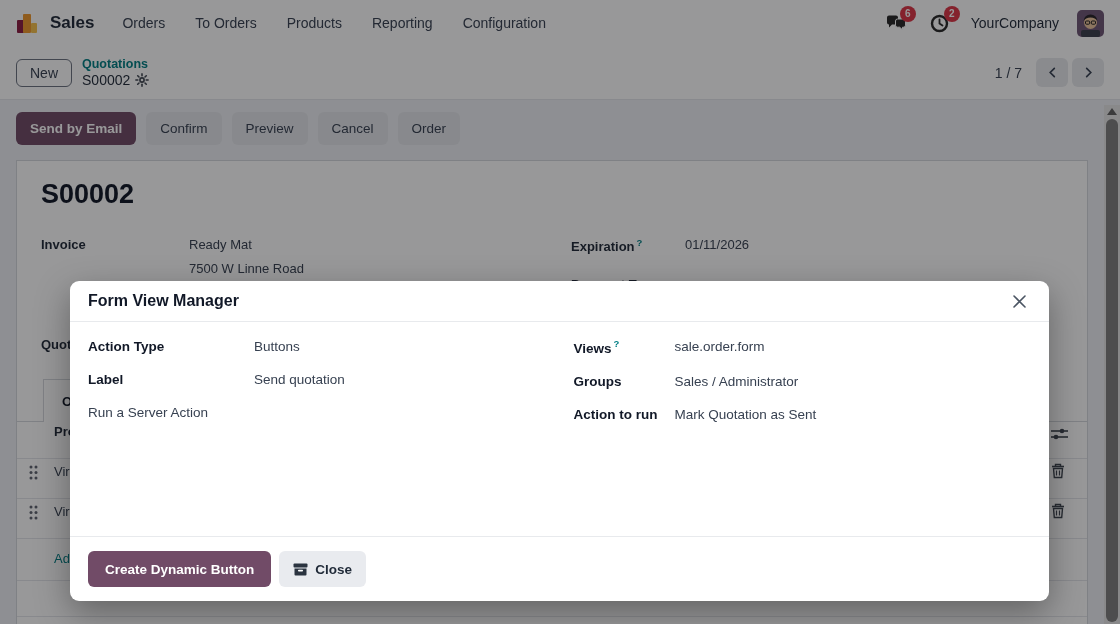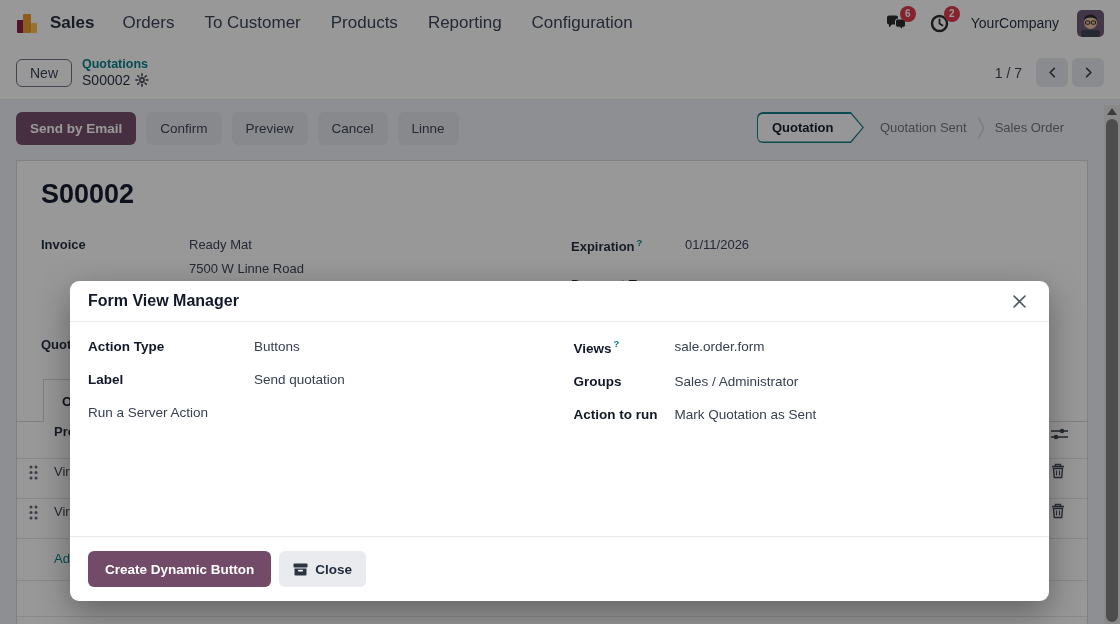--- a/index.html
+++ b/index.html
@@ -8,21 +8,21 @@
   .screen { position:relative; width:1120px; height:624px;border-radius:18px; }
 
   
   .topnav { position:absolute; left:0; top:0; width:1120px; height:46px; background:#fff;
             display:flex; align-items:center; padding:0 16px; z-index:1; }
   .logo { width:24px; height:24px; position:relative; margin-right:10px; }
   .logo .b1 { position:absolute; left:1px; bottom:2px; width:7px; height:13px; background:#8c1d42; border-radius:1px;}
   .logo .b2 { position:absolute; left:7px; bottom:2px; width:8px; height:19px; background:#ef982c; border-radius:1px;}
   .logo .b3 { position:absolute; left:15px; bottom:2px; width:6px; height:10px; background:#f6c24c; border-radius:1px;}
   .app-name { font-size:17px; font-weight:700; color:#1f2937; margin-right:28px; }
-  .menu { display:flex; gap:30px; font-size:17px; color:#374151; }
+  .menu { display:flex; gap:30px; font-size:14px; color:#374151; }
   .menu span { cursor:default; }
   .nav-right { margin-left:auto; display:flex; align-items:center; gap:18px; }
   .icon-btn { position:relative; width:26px; height:24px; display:flex; align-items:center; justify-content:center; }
   .badge { position:absolute; top:-5px; right:-7px; min-width:16px; height:16px; border-radius:9px;
            background:#dc3545; color:#fff; font-size:10px; font-weight:700; line-height:16px; text-align:center; padding:0 3px;}
   .company { font-size:14px; color:#1f2937; }
   .avatar { width:27px; height:27px; border-radius:5px; overflow:hidden; display:block; }
 
   
   .cp-bar { position:absolute; left:0; top:46px; width:1120px; height:54px; background:#fff;
@@ -111,21 +111,21 @@
 
   <header class="topnav">
     <span class="logo">
         <i class="b1"></i>
         <i class="b2"></i>
         <i class="b3"></i>
       </span>
     <span class="app-name">Sales</span>
     <nav class="menu">
       <span>Orders</span>
-      <span>To Customer</span>
+      <span>To Orders</span>
       <span>Products</span>
       <span>Reporting</span>
       <span>Configuration</span>
     </nav>
     <div class="nav-right">
       <span class="icon-btn">
         <svg width="20" height="17" viewBox="0 0 20 17">
           <path d="M1 2.5 a2 2 0 0 1 2-2 h7 a2 2 0 0 1 2 2 v5 a2 2 0 0 1 -2 2 h-4 l-3 3 v-3 h-0 a2 2 0 0 1 -2-2 z" fill="#262626"></path>
           <path d="M9.5 6 a2 2 0 0 1 2-2 h6 a2 2 0 0 1 2 2 v4.2 a2 2 0 0 1 -2 2 h-1 v2.6 l-2.8-2.6 h-2.2 a2 2 0 0 1 -2-2 z" fill="#262626" stroke="#ffffff" stroke-width="1"></path>
         </svg>
@@ -186,36 +186,23 @@
         </svg>
       </button>
     </div>
   </div>
 
   <div class="action-bar">
     <button class="btn primary">Send by Email</button>
     <button class="btn secondary">Confirm</button>
     <button class="btn secondary">Preview</button>
     <button class="btn secondary">Cancel</button>
-    <button class="btn secondary">Linne</button>
-  </div>
-
-  <div class="statusbar">
-    <div class="step-active">
-      <span style="visibility:hidden">Quotation</span>
-      <span class="inner">
-          <span>Quotation</span>
-        </span>
-    </div>
-    <div class="step">Quotation Sent</div>
-    <svg class="sep" width="8" height="26" viewBox="0 0 8 26">
-      <path d="M1 2 L7 13 L1 24" fill="none" stroke="#c7cbd2" stroke-width="1.3"></path>
-    </svg>
-    <div class="step">Sales Order</div>
-  </div>
+    <button class="btn secondary">Order</button>
+  </div>
+
 
   <div class="sheet">
     <h1 class="doc-title">S00002</h1>
 
     <span class="flabel" style="left:24px; top:76px;">Invoice</span>
     <span class="fvalue" style="left:172px; top:76px;">Ready Mat</span>
     <span class="fvalue" style="left:172px; top:100px;">7500 W Linne Road</span>
 
     <span class="flabel" style="left:554px; top:76px;">
       <span>Expiration</span><span class="sup-help">?</span>

